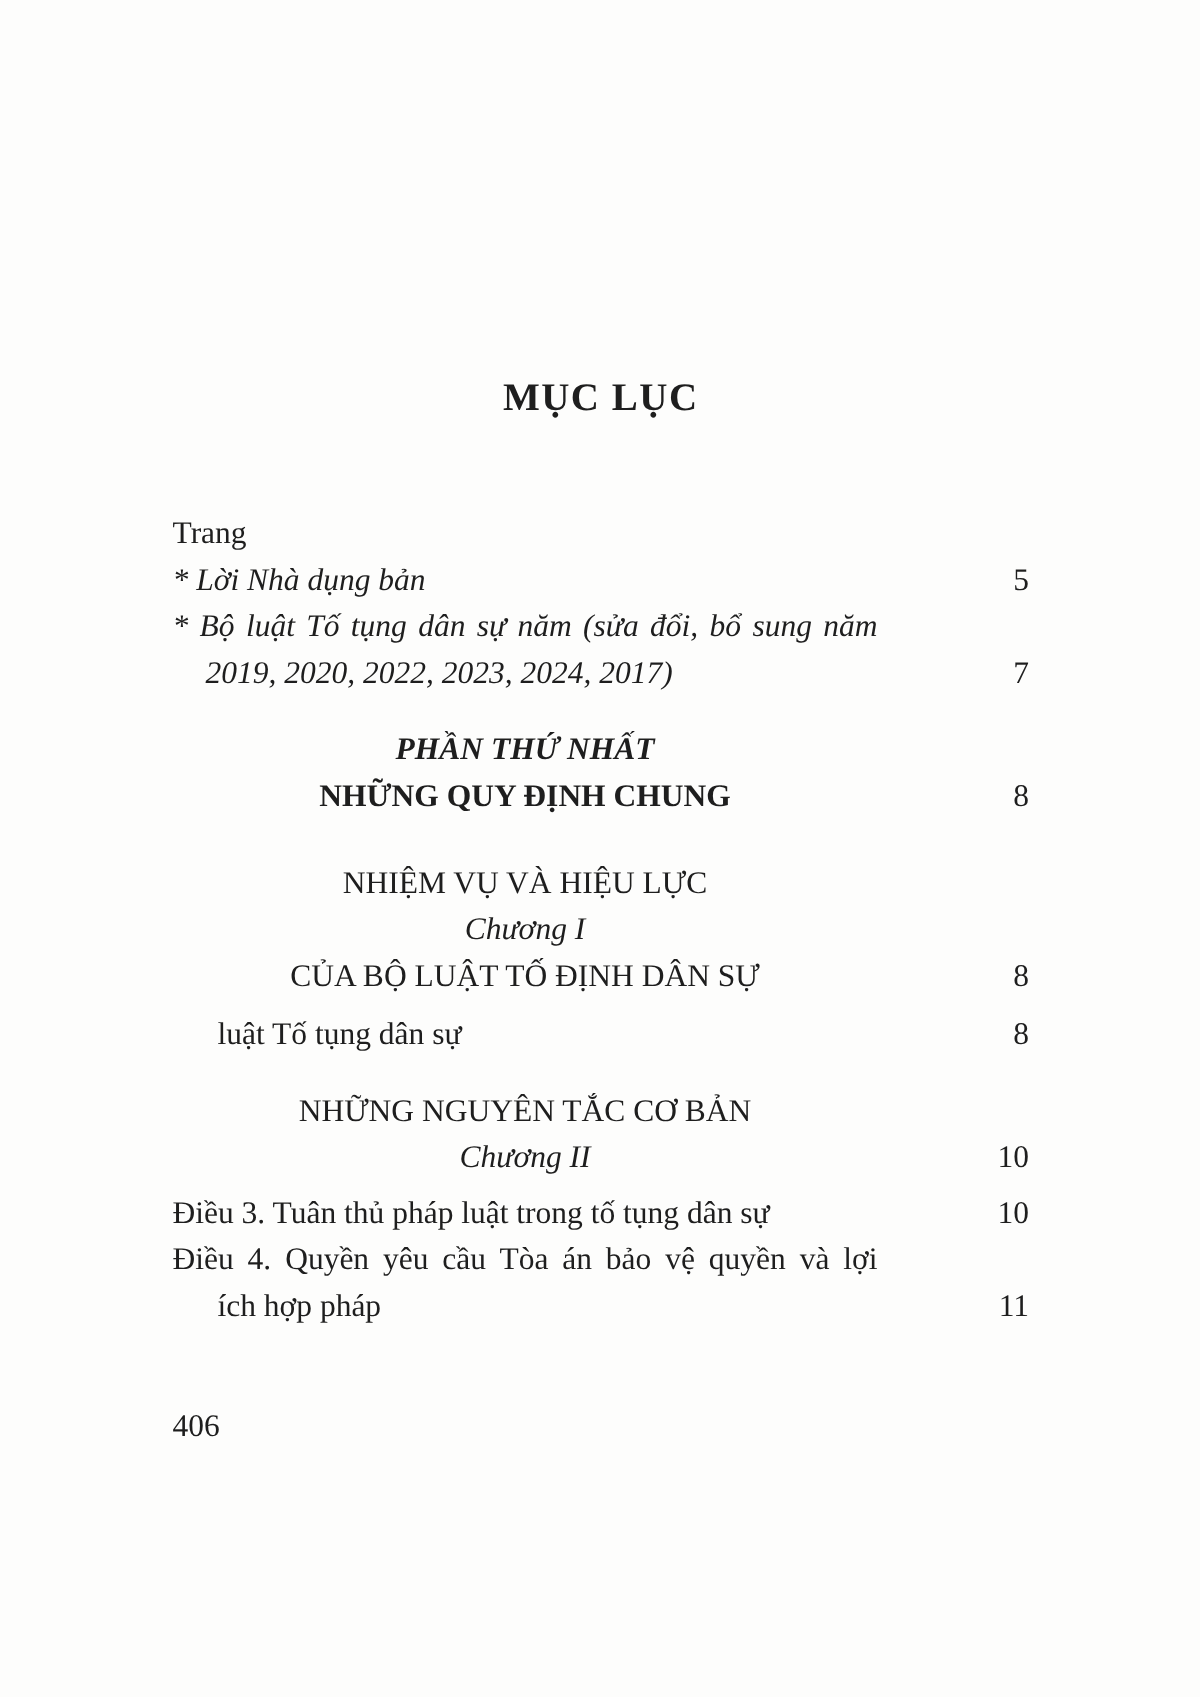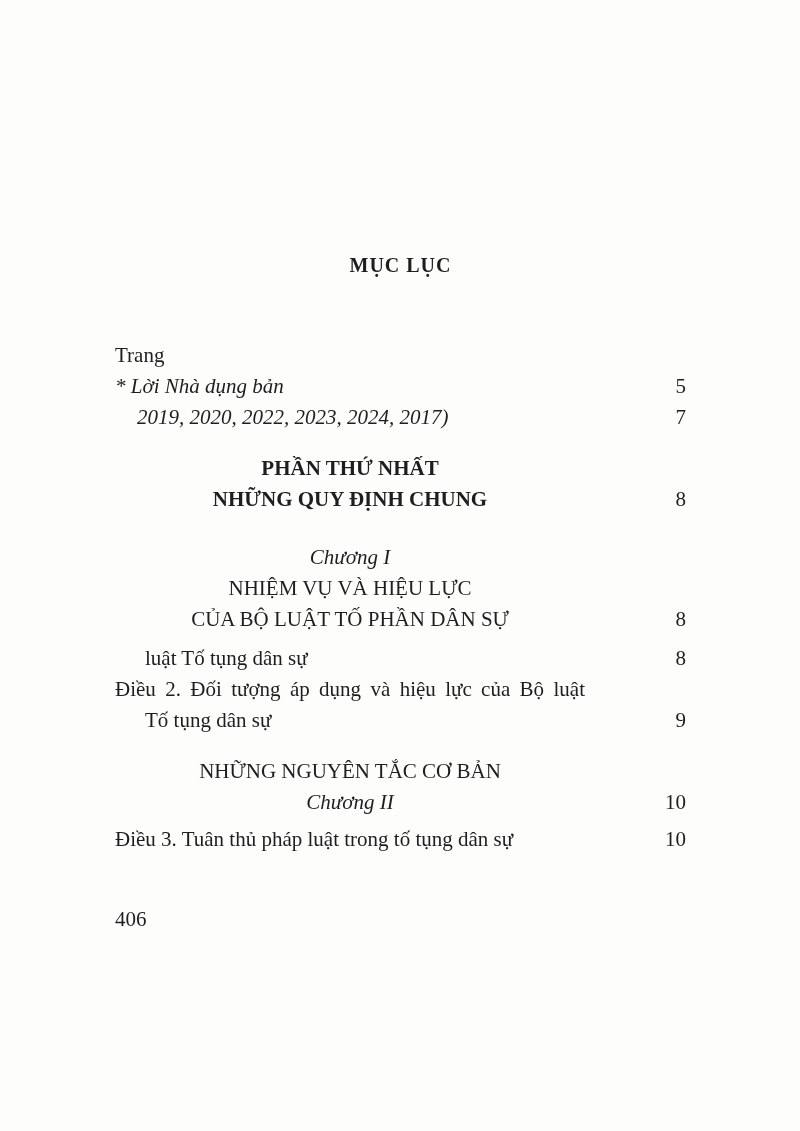--- a/index.html
+++ b/index.html
@@ -8,21 +8,21 @@
     background: #fdfdfc;
     color: #1e1e1e;
     font-family: "Liberation Serif", "DejaVu Serif", serif;
     font-size: 21px;
     line-height: 31px;
     overflow: hidden;
   }
   .col { margin-left: 115px; width: 571px; }
   .title {
     margin-top: 249px;
-    font-size: 20px;
+    font-size: 26px;
     line-height: 32px;
     font-weight: bold;
     letter-spacing: 1px;
     text-align: center;
   }
   .trang {
     margin-top: 59px;
     text-align: left;
   }
   .entry { position: relative; }
@@ -33,21 +33,21 @@
   .pg {
     position: absolute;
     right: 0;
     bottom: 0;
     font-style: normal;
     font-weight: normal;
   }
   .italic { font-style: italic; }
   .head { position: relative; }
   .head .hline { display: block; width: 470px; text-align: center; }
-  .part-name { font-weight: bold; }
+  .part-name { font-weight: bold; font-style: italic; }
   .part-title { font-weight: bold; }
   .chap-label { font-style: italic; }
   .mt20 { margin-top: 20px; }
   .mt27 { margin-top: 27px; }
   .mt8  { margin-top: 8px; }
   .mt6  { margin-top: 6px; }
   .folio { margin-top: 49px; }
 </style>
 </head>
 <body>
@@ -57,55 +57,56 @@
   <h1 class="title">MỤC LỤC</h1>
 
   <div class="trang">Trang</div>
 
   <div class="entry italic">
     <span class="l1">* Lời Nhà dụng bản</span>
     <span class="pg">5</span>
   </div>
 
   <div class="entry italic">
+    <span class="l1 just">* Bộ luật Tố tụng dân sự năm (sửa đổi, bổ sung năm</span>
     <span class="l2 yr">2019, 2020, 2022, 2023, 2024, 2017)</span>
     <span class="pg">7</span>
   </div>
 
   <div class="head mt20">
     <span class="hline part-name">PHẦN THỨ NHẤT</span>
     <span class="hline part-title">NHỮNG QUY ĐỊNH CHUNG</span>
     <span class="pg">8</span>
   </div>
 
   <div class="head mt27">
+    <span class="hline">NHIỆM VỤ VÀ HIỆU LỰC</span>
     <span class="hline chap-label">Chương I</span>
-    <span class="hline">NHIỆM VỤ VÀ HIỆU LỰC</span>
-    <span class="hline">CỦA BỘ LUẬT TỐ PHẦN DÂN SỰ</span>
+    <span class="hline">CỦA BỘ LUẬT TỐ ĐỊNH DÂN SỰ</span>
     <span class="pg">8</span>
   </div>
 
   <div class="entry mt8">
     <span class="l2">luật Tố tụng dân sự</span>
     <span class="pg">8</span>
   </div>
 
-  <div class="entry">
-    <span class="l1 just">Điều 2. Đối tượng áp dụng và hiệu lực của Bộ luật</span>
-    <span class="l2">Tố tụng dân sự</span>
-    <span class="pg">9</span>
-  </div>
 
   <div class="head mt20">
     <span class="hline">NHỮNG NGUYÊN TẮC CƠ BẢN</span>
     <span class="hline chap-label">Chương II</span>
     <span class="pg">10</span>
   </div>
 
   <div class="entry mt6">
     <span class="l1">Điều 3. Tuân thủ pháp luật trong tố tụng dân sự</span>
     <span class="pg">10</span>
   </div>
 
+  <div class="entry">
+    <span class="l1 just">Điều 4. Quyền yêu cầu Tòa án bảo vệ quyền và lợi</span>
+    <span class="l2">ích hợp pháp</span>
+    <span class="pg">11</span>
+  </div>
 
   <div class="folio">406</div>
 
 </div>
 
 </body></html>

